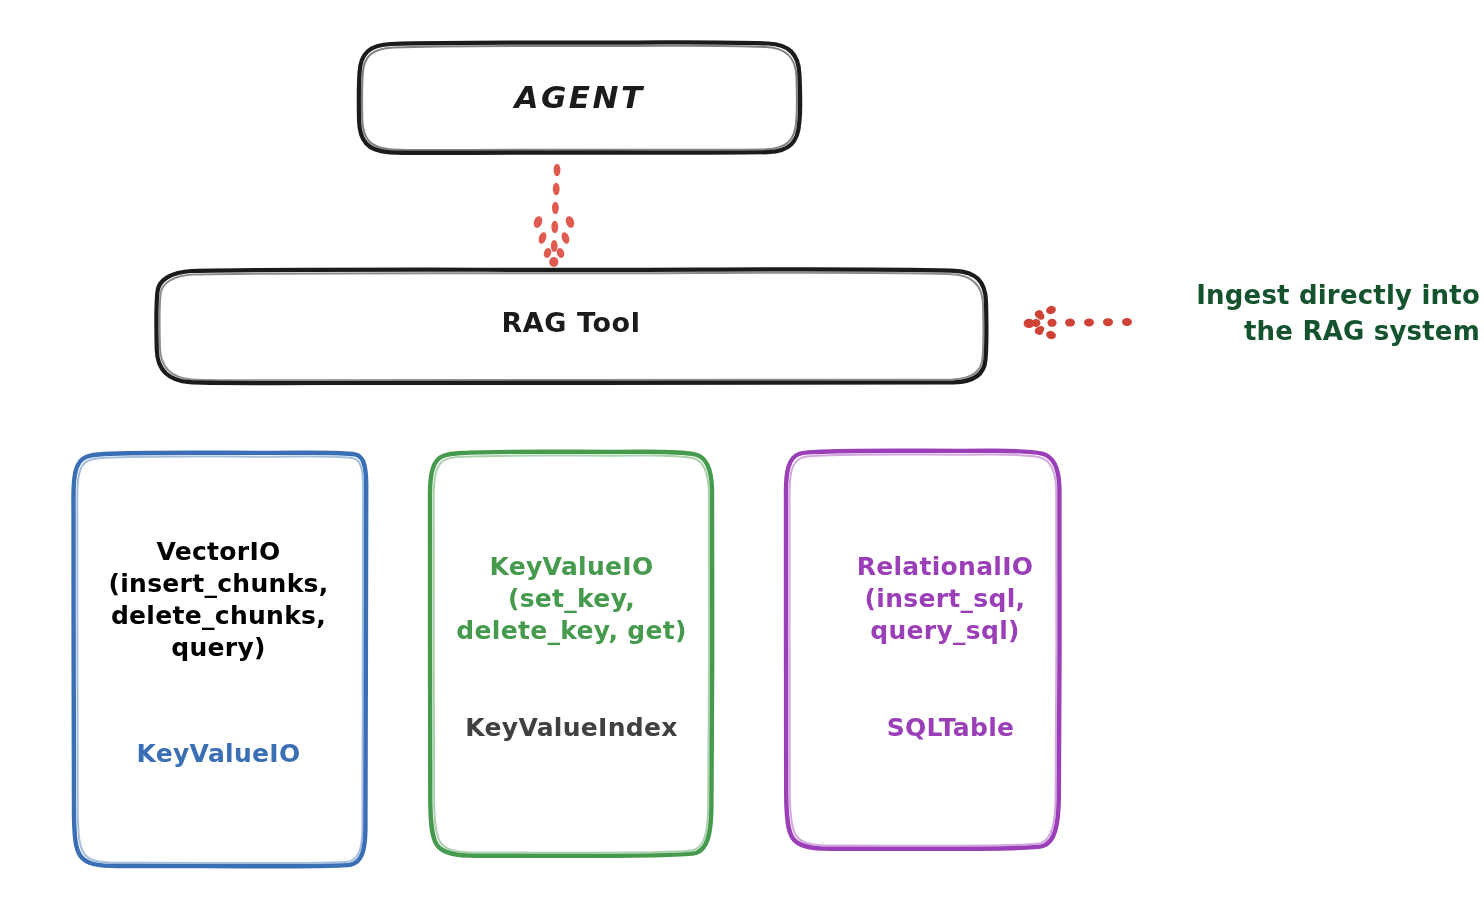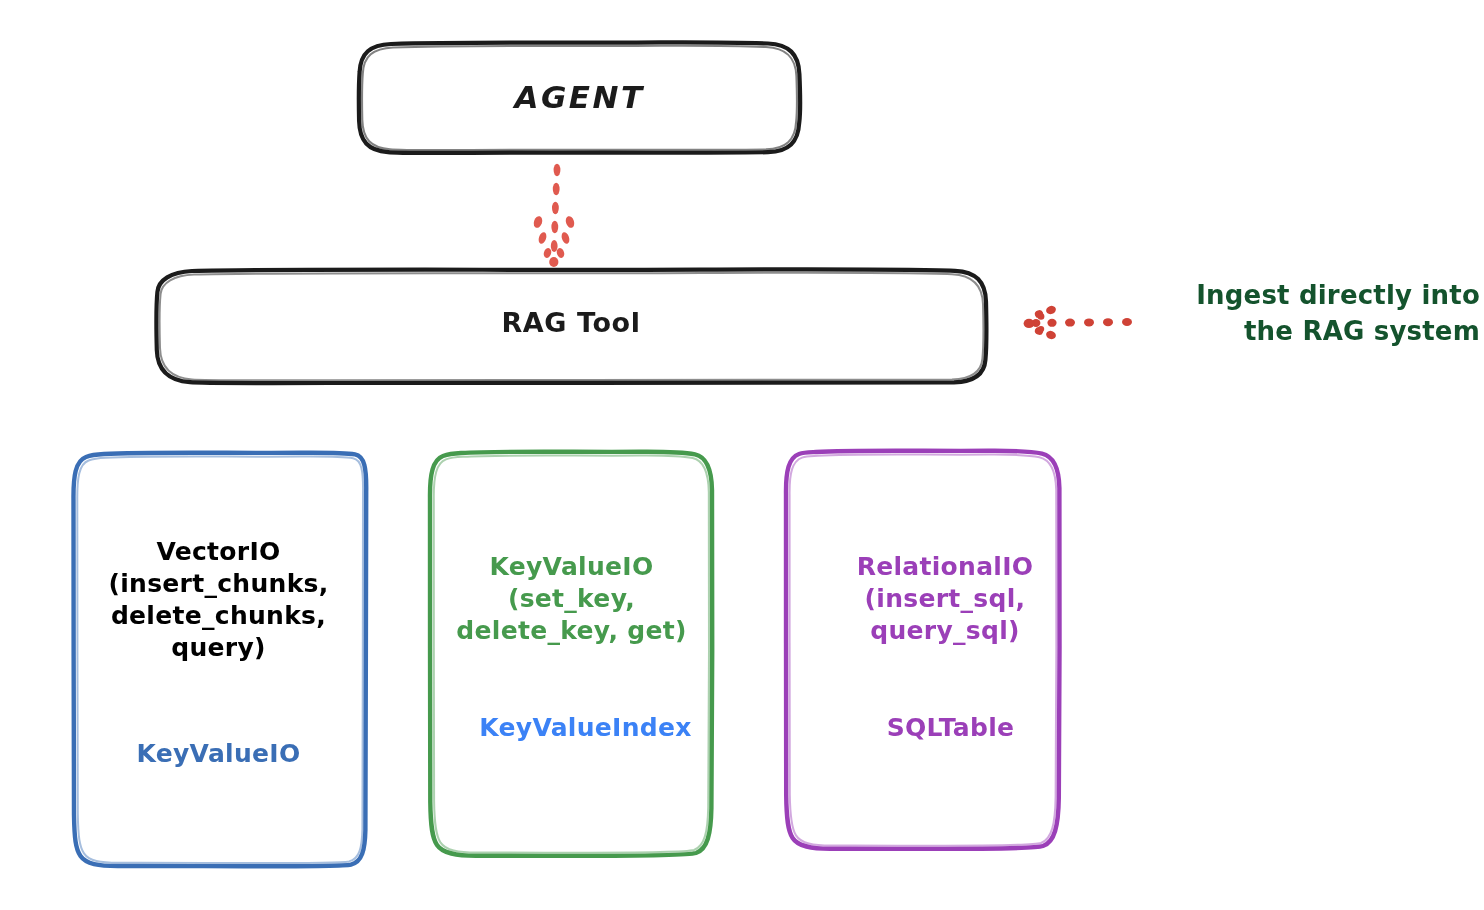--- a/index.html
+++ b/index.html
@@ -58,21 +58,21 @@
   
   .col-label {
     font-family: "DejaVu Sans", sans-serif;
     font-size: 25px;
     font-weight: 600;
     letter-spacing: 0.3px;
   }
   #vector-io-label   { left: 72px;  top: 536px; width: 293px; color: #000000; }
   #vector-index-label{ left: 72px;  top: 738px; width: 293px; color: #3a6eb5; }
   #kv-io-label       { left: 430px; top: 551px; width: 283px; color: #469a4d; }
-  #kv-index-label    { left: 444px; top: 712px; width: 283px; color: #3b82f6; }
+  #kv-index-label    { left: 430px; top: 712px; width: 283px; color: #404040; }
   #rel-io-label      { left: 785px; top: 551px; width: 320px; color: #9b3fb8; }
   #rel-table-label   { left: 785px; top: 712px; width: 331px; color: #9b3fb8; }
 
   
   #annotation-text {
     position: absolute;
     left: 1140px;
     top: 278px;
     width: 340px;
     text-align: right;

